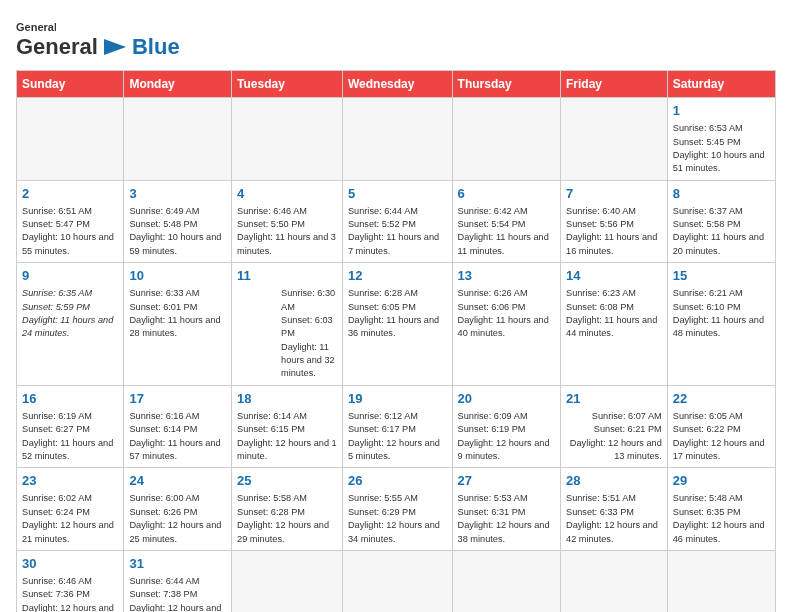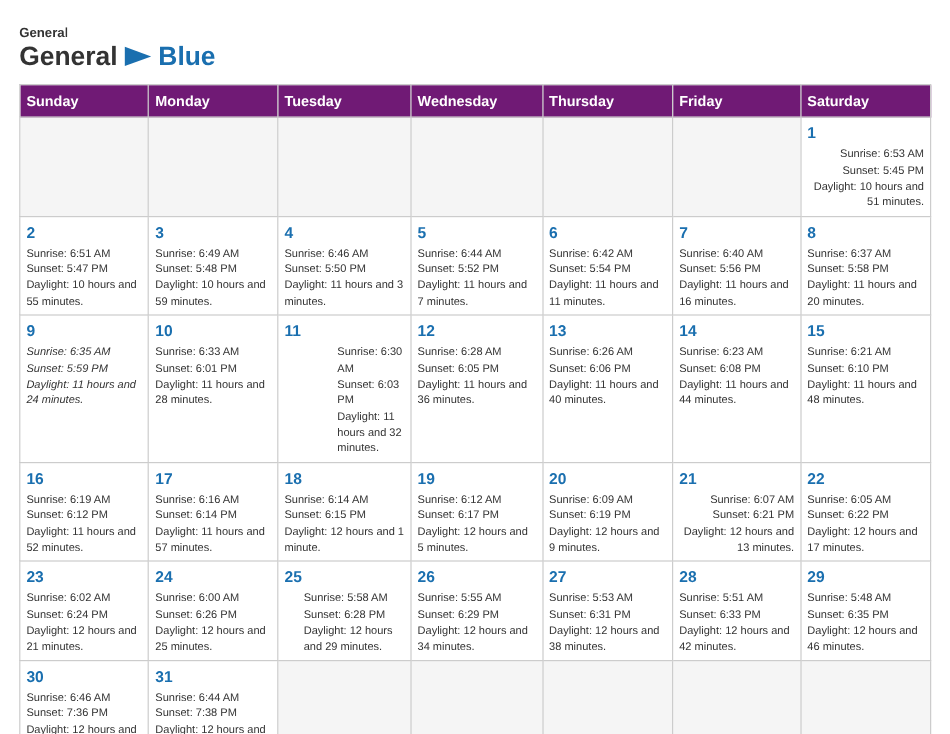--- a/index.html
+++ b/index.html
@@ -36,21 +36,21 @@
     .location-title {
       font-size: 16px;
       color: #555;
     }
     .calendar {
       width: 100%;
       border-collapse: collapse;
       font-size: 10px;
     }
     .calendar th {
-      background-color: #701a75;
+      background-color: #ef4444;
       color: #fff;
       text-align: left;
       padding: 6px 5px;
       font-size: 12px;
       font-weight: bold;
       border: 1px solid #ccc;
     }
     .calendar td {
       vertical-align: top;
       border: 1px solid #ccc;
@@ -116,21 +116,21 @@
   <tbody id="calendar-body">
   <tr>
         <td class="empty"></td>
         <td class="empty"></td>
         <td class="empty"></td>
         <td class="empty"></td>
         <td class="empty"></td>
         <td class="empty"></td>
         <td>
           <span class="day-number">1</span>
-          <div class="day-info" style="white-space: pre-line; text-align: right;">Sunrise: 6:53 AM
+          <div class="day-info" style="white-space: pre-line;">Sunrise: 6:53 AM
 Sunset: 5:45 PM
 Daylight: 10 hours and 51 minutes.</div>
         </td>
       </tr>
       <tr>
         <td>
           <span class="day-number">2</span>
           <div class="day-info" style="white-space: pre-line;">Sunrise: 6:51 AM
 Sunset: 5:47 PM
 Daylight: 10 hours and 55 minutes.</div>
@@ -213,21 +213,21 @@
           <span class="day-number">15</span>
           <div class="day-info" style="white-space: pre-line;">Sunrise: 6:21 AM
 Sunset: 6:10 PM
 Daylight: 11 hours and 48 minutes.</div>
         </td>
       </tr>
       <tr>
         <td>
           <span class="day-number">16</span>
           <div class="day-info" style="white-space: pre-line;">Sunrise: 6:19 AM
-Sunset: 6:12 PM
+Sunset: 6:27 PM
 Daylight: 11 hours and 52 minutes.</div>
         </td>
         <td>
           <span class="day-number">17</span>
           <div class="day-info" style="white-space: pre-line;">Sunrise: 6:16 AM
 Sunset: 6:14 PM
 Daylight: 11 hours and 57 minutes.</div>
         </td>
         <td>
           <span class="day-number">18</span>
@@ -268,21 +268,21 @@
 Daylight: 12 hours and 21 minutes.</div>
         </td>
         <td>
           <span class="day-number">24</span>
           <div class="day-info" style="white-space: pre-line;">Sunrise: 6:00 AM
 Sunset: 6:26 PM
 Daylight: 12 hours and 25 minutes.</div>
         </td>
         <td>
           <span class="day-number">25</span>
-          <div class="day-info" style="white-space: pre-line; margin-left: 16px;">Sunrise: 5:58 AM
+          <div class="day-info" style="white-space: pre-line;">Sunrise: 5:58 AM
 Sunset: 6:28 PM
 Daylight: 12 hours and 29 minutes.</div>
         </td>
         <td>
           <span class="day-number">26</span>
           <div class="day-info" style="white-space: pre-line;">Sunrise: 5:55 AM
 Sunset: 6:29 PM
 Daylight: 12 hours and 34 minutes.</div>
         </td>
         <td>

